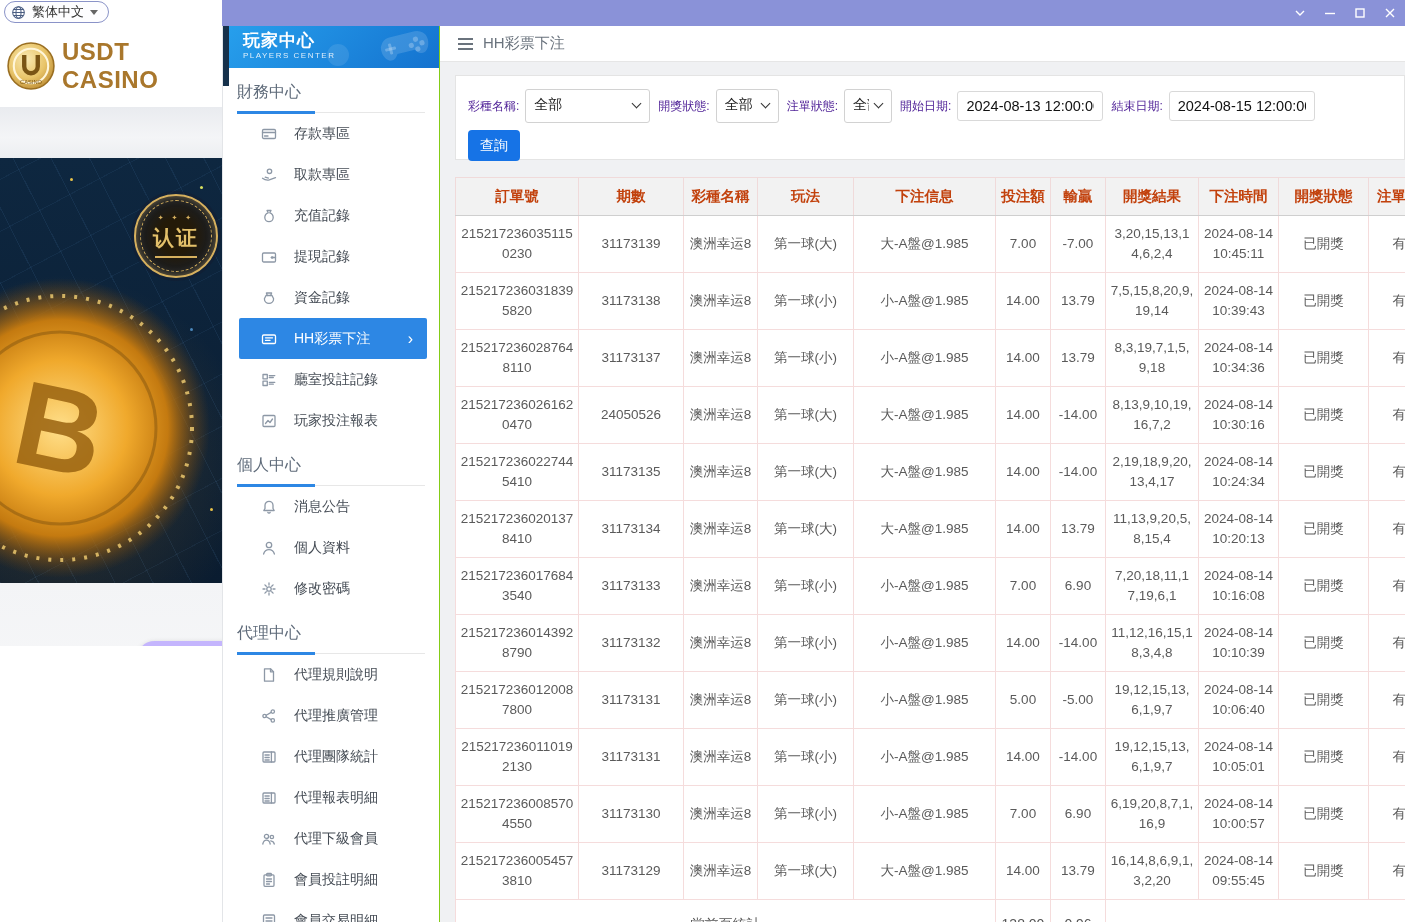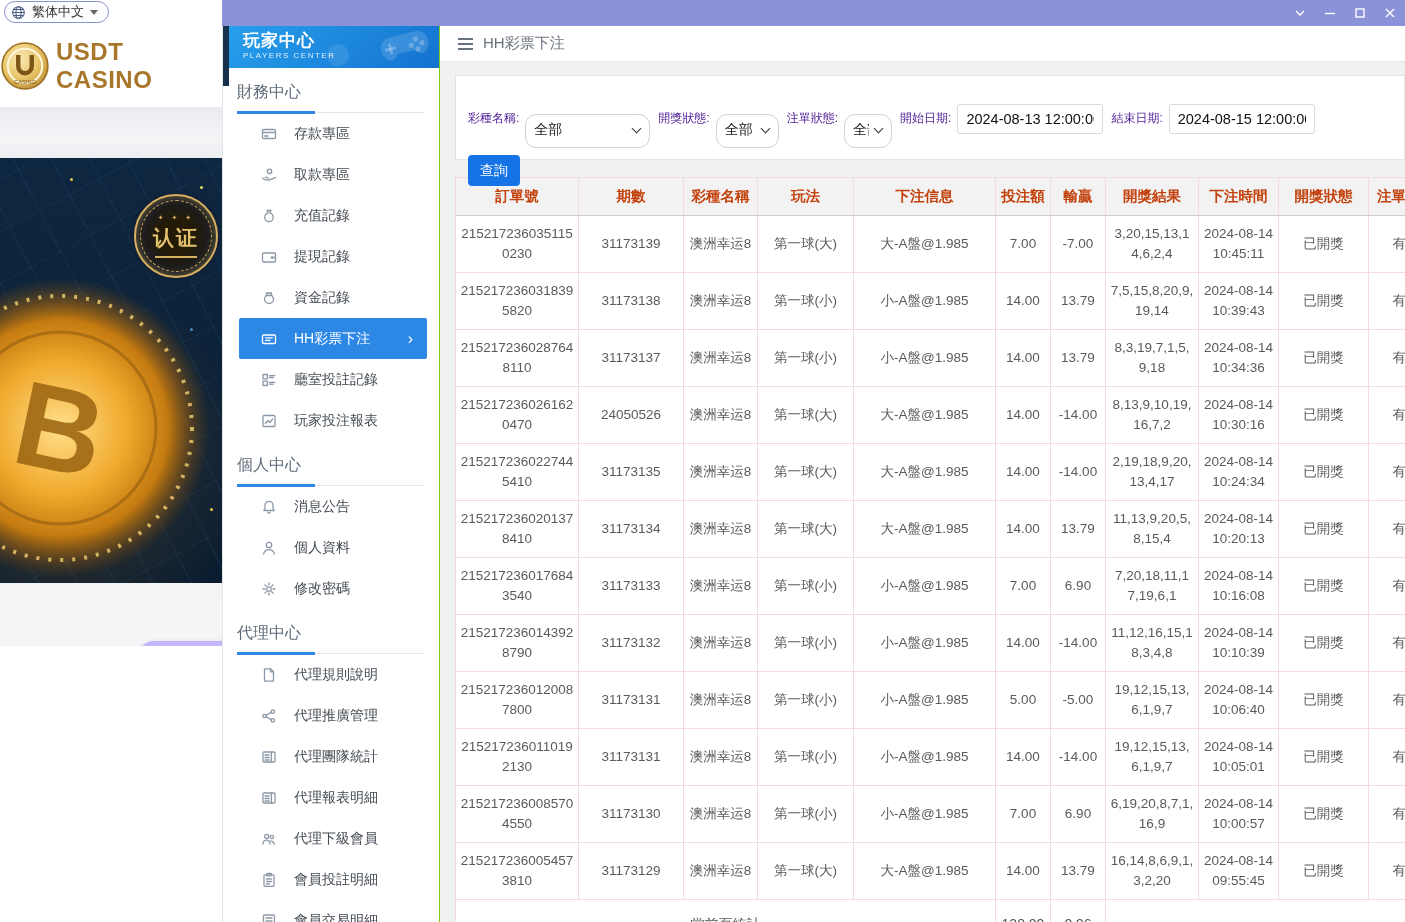--- a/index.html
+++ b/index.html
@@ -9,21 +9,21 @@
   
   .titlebar { position:absolute; left:222px; top:0; right:0; height:26px; background:#8a92d8; display:flex; justify-content:flex-end; align-items:center; gap:0; z-index:30; }
   .win-ctrl { width:30px; height:26px; display:flex; align-items:center; justify-content:center; color:#fff; cursor:pointer; }
   .win-ctrl svg { display:block; }
 
   
   .left-panel { position:absolute; left:0; top:0; width:222px; height:646px; background:#fff; overflow:hidden; z-index:10; }
   .lang-pill { position:absolute; left:4px; top:1px; height:22px; border:1px solid #8a93c8; border-radius:12px; background:#fdfdff; display:flex; align-items:center; gap:6px; padding:0 10px 0 6px; }
   .lang-pill .txt { font-size:13px; color:#333; }
   .caret-down { width:0; height:0; border-left:4px solid transparent; border-right:4px solid transparent; border-top:5px solid #666; }
-  .brand { position:absolute; left:0; top:24px; width:222px; height:83px; background:#fff; display:flex; align-items:center; }
+  .brand { position:absolute; left:0; top:24px; width:222px; height:83px; background:#fff; display:flex; align-items:center; padding-left:6px; }
   .brand-text { font-size:24px; font-weight:800; color:#a9772c; letter-spacing:.5px; margin-left:6px; }
   .panel-gap { position:absolute; left:0; top:107px; width:222px; height:51px; background:linear-gradient(180deg,#e9ebef,#f4f5f7 60%,#eceef1); }
   .crypto-panel { position:absolute; left:0; top:158px; width:222px; height:425px; overflow:hidden;
     background:
       radial-gradient(circle at 28% 72%, rgba(240,160,30,.20), transparent 55%),
       repeating-linear-gradient(63deg, rgba(90,150,210,.10) 0 1px, transparent 1px 34px),
       repeating-linear-gradient(-28deg, rgba(90,150,210,.08) 0 1px, transparent 1px 46px),
       linear-gradient(#0e2740,#0a1c30); }
   .net-dots { position:absolute; left:70px; top:20px; width:3px; height:3px; background:#e8c24a; border-radius:50%;
     box-shadow:130px 8px 0 #d8e060, 90px 270px 0 #49c0d8, 140px 330px 0 #e8c24a, 20px 180px 0 rgba(230,230,240,.7), 120px 150px 0 rgba(90,160,220,.8); }
@@ -60,21 +60,21 @@
   .main { position:absolute; left:440px; top:26px; right:0; bottom:0; background:#f0f1f3; }
   .main-header { height:36px; background:#fff; border-bottom:1px solid #e6e6e6; display:flex; align-items:center; gap:10px; padding-left:18px; color:#6a737d; }
   .main-header .title { font-size:15px; }
   .hamburger { display:flex; flex-direction:column; gap:3px; cursor:pointer; }
   .hamburger i { display:block; width:15px; height:2px; background:#6a737d; }
 
   .filter-card { margin:13px 0 0 15px; width:calc(100% - 15px); height:85px; background:#fff; border:1px solid #e4e4e4; padding:13px 0 0 12px; white-space:nowrap; }
   .filter-row { display:flex; align-items:center; }
   .f-label { font-size:12px; color:#4c1d95; margin:0 6px 0 8px; }
   .f-label:first-child { margin-left:0; }
-  .sel { position:relative; display:inline-block; background:#fff; border:1px solid #d2d2d2; border-radius:11px; height:34px;margin-top:25px; }
+  .sel { position:relative; display:inline-block; background:#fff; border:1px solid #d2d2d2; border-radius:3px; height:34px; }
   .sel select { appearance:none; -webkit-appearance:none; border:0; background:transparent; height:28px; padding:0 22px 0 8px; font-size:14px; color:#222; width:100%; }
   .sel::after { content:""; position:absolute; right:9px; top:10px; width:6px; height:6px; border-right:1.7px solid #333; border-bottom:1.7px solid #333; transform:rotate(45deg); pointer-events:none; }
   .sel.w1 { width:125px; } .sel.w2 { width:63px; } .sel.w3 { width:48px; }
   .date-input { height:30px; border:1px solid #d9d9d9; border-radius:3px; padding:0 8px; font-size:14.5px; color:#111; width:146px; }
   .btn-search { margin-top:7px; background:#1673e6; color:#fff; border:none; border-radius:4px; height:31px; width:52px; font-size:14px; cursor:pointer; }
 
   .table-wrap { margin:17px 0 0 15px; width:calc(100% - 15px); height:calc(100% - 151px); overflow:hidden; background:#fff; }
   table.bet { border-collapse:collapse; table-layout:fixed; width:988px; background:#fff; }
   table.bet th { height:38px; background:#f2f2f2; border:1px solid #f0dada; border-bottom:1px solid #cfcfcf; font-size:14.5px; color:#c2410c; font-weight:bold; text-align:center; }
   table.bet td { height:57px; border:1px solid #f5dcdc; font-size:13.5px; color:#5a5a5a; text-align:center; padding:2px 4px; line-height:1.45; background:#fff; }

